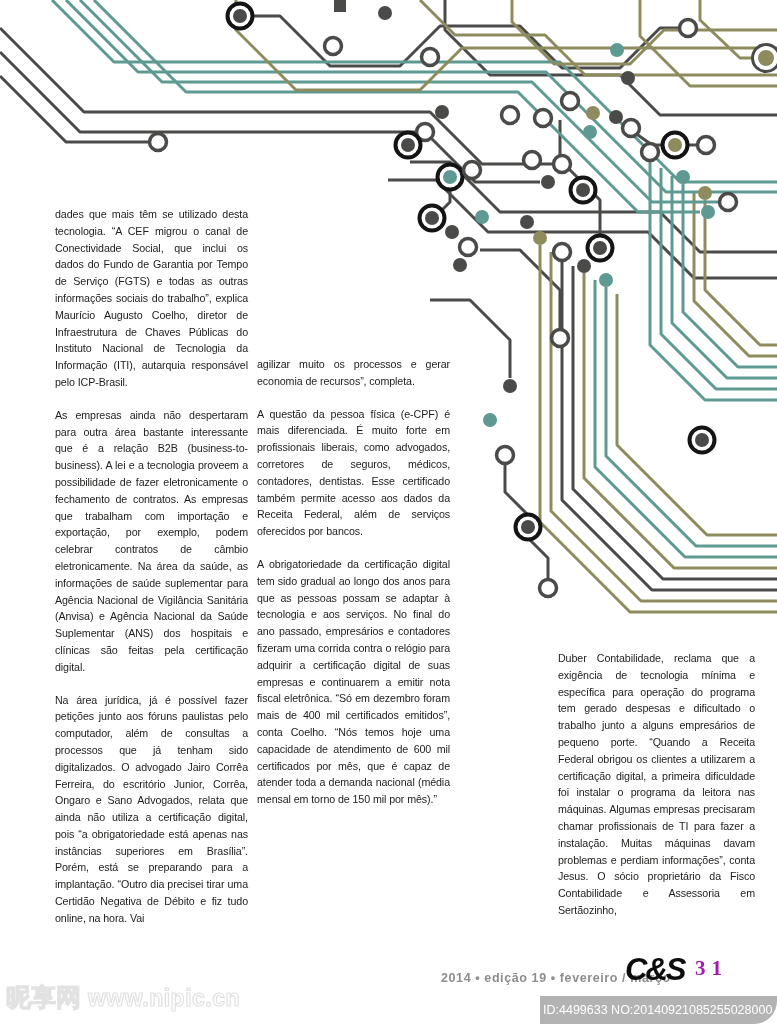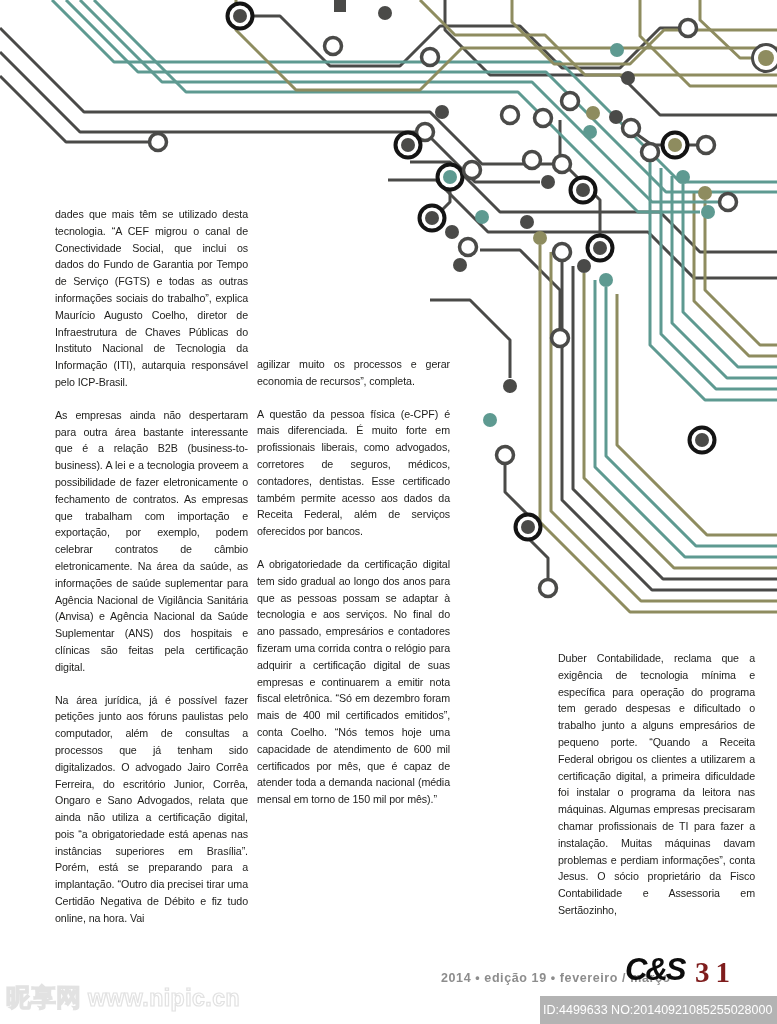--- a/index.html
+++ b/index.html
@@ -1,36 +1,37 @@
 <!DOCTYPE html>
 <html><head>
 <meta charset="utf-8">
 <style>
   html,body{margin:0;padding:0;background:#ffffff;}
   .page{
     position:relative;width:777px;height:1024px;background:#ffffff;overflow:hidden;
     font-family:"Liberation Sans",sans-serif;
+    border-radius:23px;
   }
   #circuit{position:absolute;left:0;top:0;}
   .col{
     position:absolute;text-align:justify;font-size:10.7px;line-height:16.8px;
     color:#1d1d1b;letter-spacing:-0.1px;
   }
   .col p{margin:0 0 16px 0;}
   .issue-line{
     position:absolute;left:441px;top:971px;font-size:12.5px;font-weight:bold;
     color:#8d8d8d;letter-spacing:0.6px;white-space:nowrap;
   }
   .logo{
     position:absolute;left:625px;top:952px;font-size:31px;font-weight:bold;
     font-style:italic;color:#0c0c0c;letter-spacing:-2px;text-align:center;
   }
   .pagenum{
-    position:absolute;left:695px;top:956px;font-size:29px;font-weight:bold;
-    color:#7f1d1d;letter-spacing:6px;font-family:"Liberation Serif",serif;
+    position:absolute;left:695px;top:956px;font-size:21px;font-weight:bold;
+    color:#a21caf;letter-spacing:6px;font-family:"Liberation Serif",serif;
   }
   .wm-left{
     position:absolute;left:6px;top:981px;font-size:25px;font-weight:bold;
     color:#ffffff;-webkit-text-stroke:1.2px #e2e2e2;white-space:nowrap;
   }
   .wm-left .url{font-size:23px;letter-spacing:0.5px;text-align:center;}
   .wm-bar{
     position:absolute;left:540px;top:996px;width:237px;height:33px;
     background:rgba(168,168,168,0.88);color:#ffffff;font-size:12.5px;
     line-height:28px;padding-left:3px;box-sizing:border-box;white-space:nowrap;overflow:hidden;

